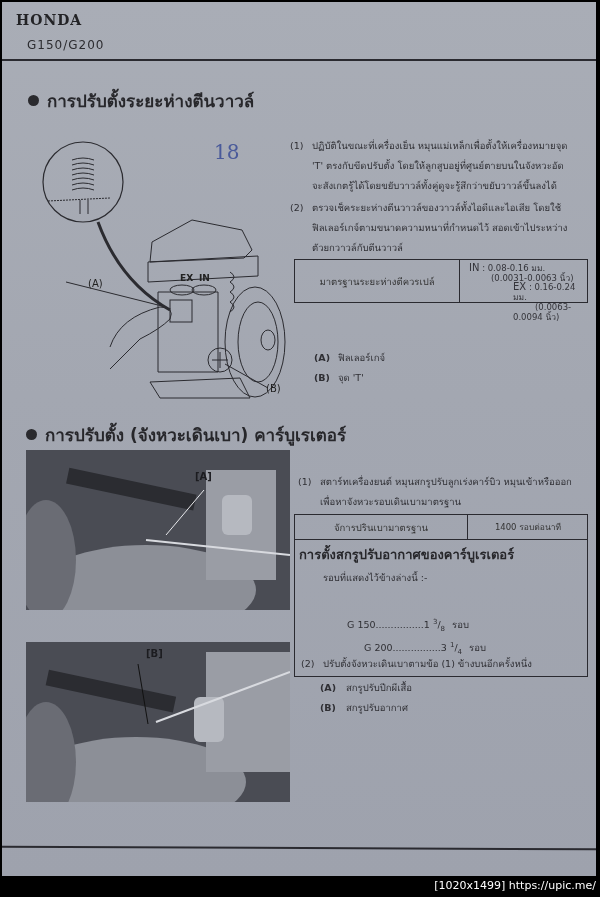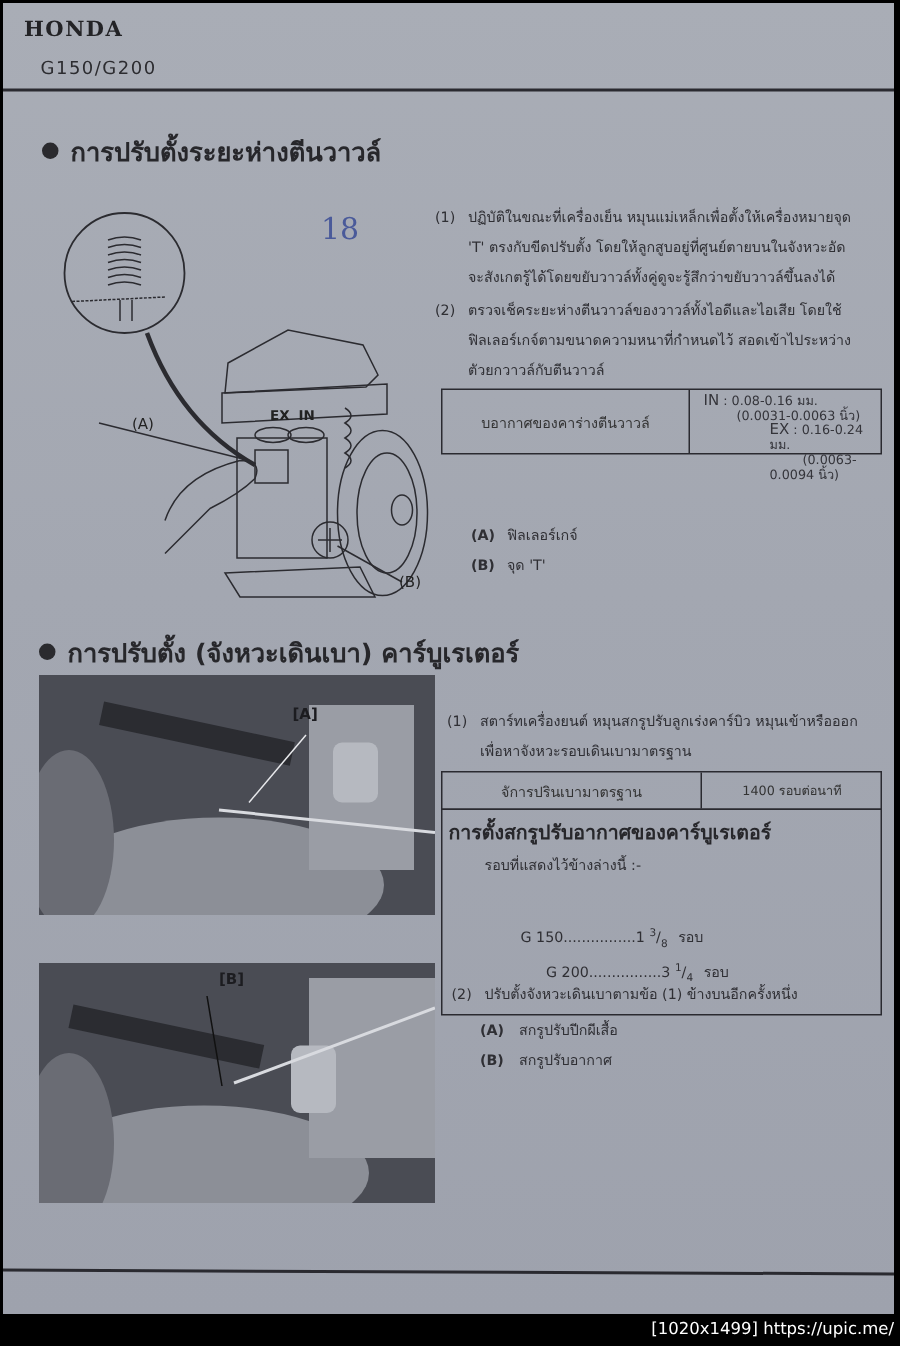--- a/index.html
+++ b/index.html
@@ -85,21 +85,21 @@
     <div class="indent">'T'   ตรงกับขีดปรับตั้ง  โดยให้ลูกสูบอยู่ที่ศูนย์ตายบนในจังหวะอัด</div>
     <div class="indent">จะสังเกตรู้ได้โดยขยับวาวล์ทั้งคู่ดูจะรู้สึกว่าขยับวาวล์ขึ้นลงได้</div>
   </div>
   <div class="txt" style="left:288px;top:196px;width:300px;">
     <div><span class="num">(2)</span><span>ตรวจเช็คระยะห่างตีนวาวล์ของวาวล์ทั้งไอดีและไอเสีย   โดยใช้</span></div>
     <div class="indent">ฟิลเลอร์เกจ์ตามขนาดความหนาที่กำหนดไว้  สอดเข้าไประหว่าง</div>
     <div class="indent">ตัวยกวาวล์กับตีนวาวล์</div>
   </div>
 
   <div class="box" style="left:292px;top:257px;width:292px;height:42px;">
-    <div class="cell" style="left:0;width:164px;border-right:1.5px solid #2a2a30;">บอากาศของคาร่างตีนวาวล์</div>
+    <div class="cell" style="left:0;width:164px;border-right:1.5px solid #2a2a30;">มาตรฐานระยะห่างตีควรเปล์</div>
     <div class="spec" style="left:174px;top:3px;">
       <span style="font-size:10px;">IN</span>
       <span>: 0.08-0.16 มม.</span><br>
       <span style="padding-left:22px;">(0.0031-0.0063 นิ้ว)</span>
     </div>
     <div class="spec" style="left:174px;top:22px;margin-left:44px;">
       <span style="font-size:10px;">EX</span>
       <span>: 0.16-0.24 มม.</span><br>
       <span style="padding-left:22px;">(0.0063-0.0094 นิ้ว)</span>
     </div>

